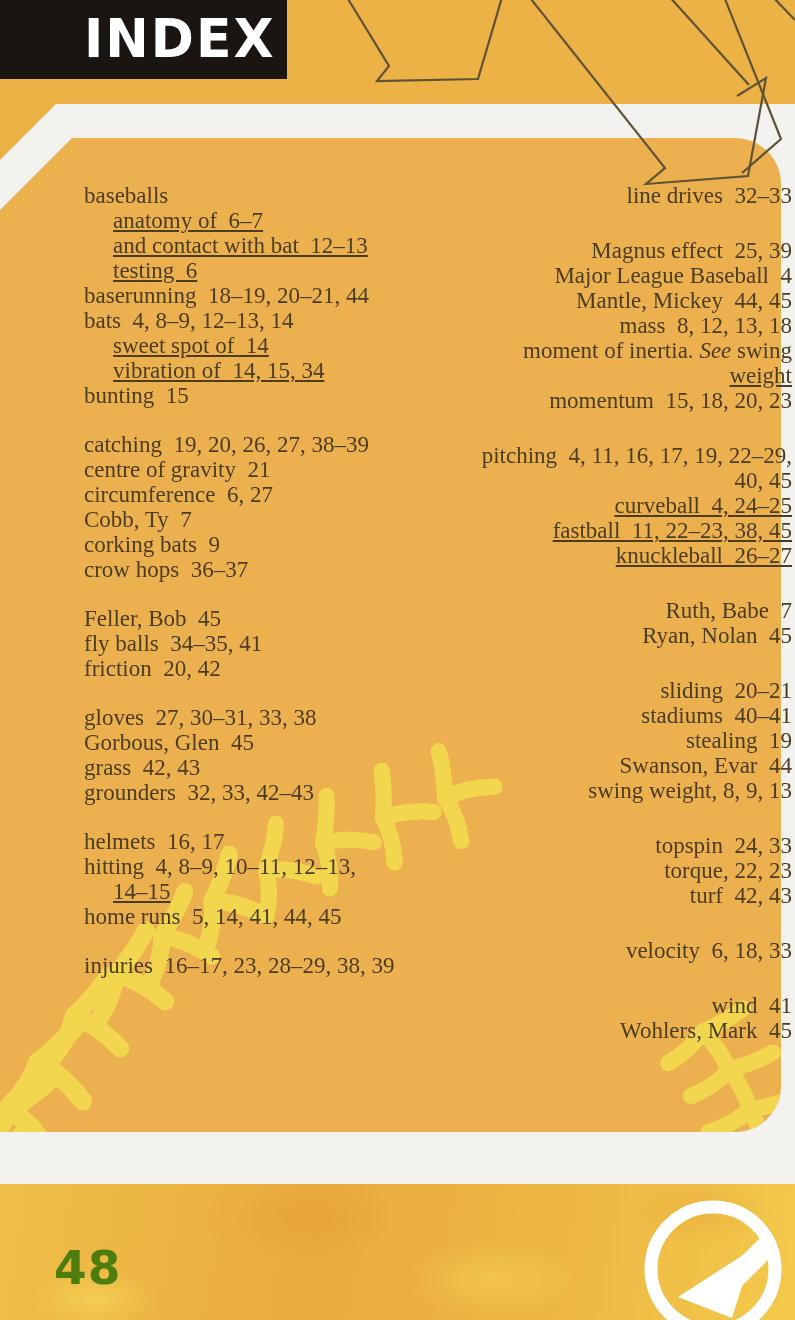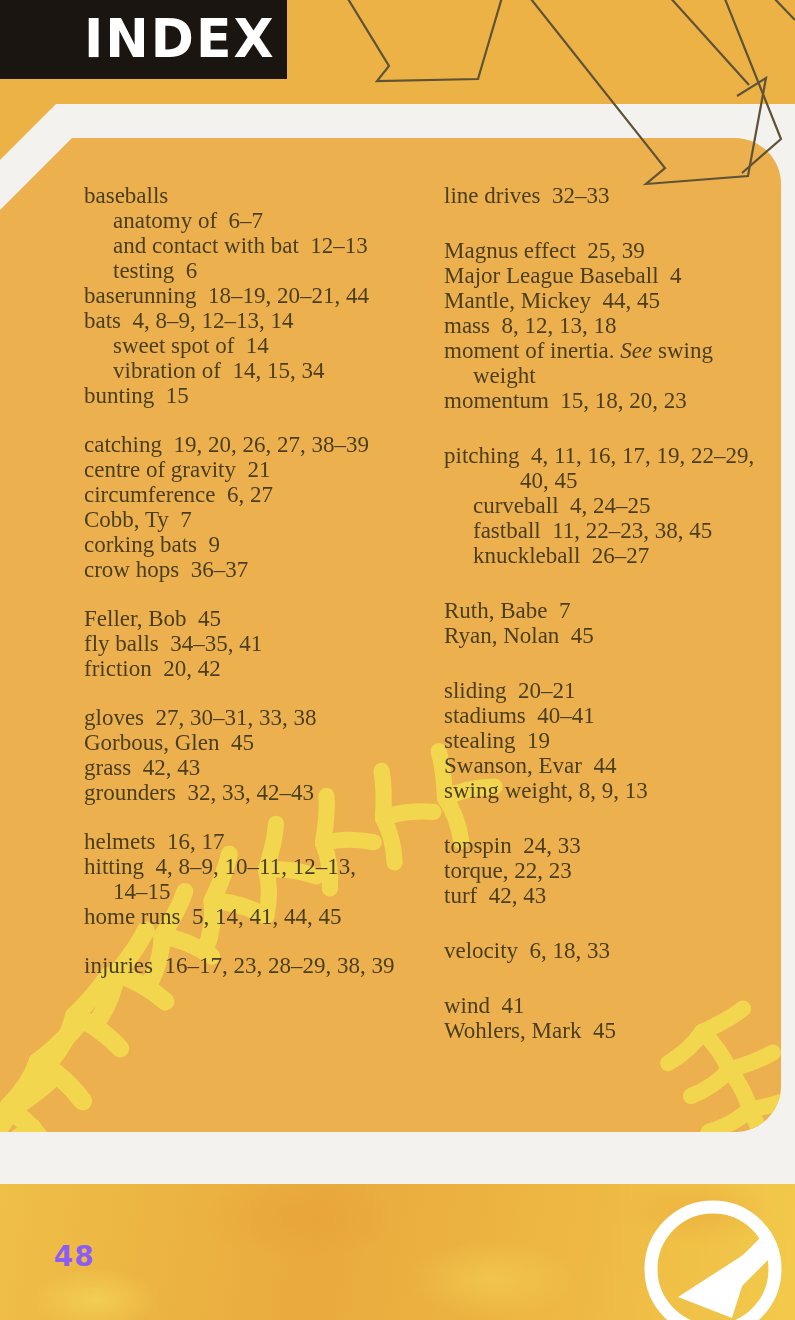--- a/index.html
+++ b/index.html
@@ -24,42 +24,42 @@
     transform:scaleY(1.02);transform-origin:top left;
   }
 
   
   .col{
     position:absolute;top:183px;z-index:3;
     font-size:23px;line-height:25px;color:#4a3e1e;
     white-space:pre-wrap;
   }
   .col-left{left:74px;width:366px;margin-left:10px;}
-  .col-right{left:444px;width:348px;}
+  .col-right{left:444px;width:348px;text-align:right;}
   .group{margin-bottom:24px;}
   .col-right .group{margin-bottom:30px;}
   .line{min-height:25px;}
-  .line.i1{padding-left:29px;}
+  .line.i1{padding-left:29px;text-decoration:underline;}
   .line.i2{padding-left:76px;}
   .it{font-style:italic;margin-top:46px;}
 
   
   .footer-strip{
     position:absolute;left:0;top:1184px;width:795px;height:136px;z-index:2;
     background:
       radial-gradient(90px 45px at 12% 85%, rgba(247,224,95,.55), rgba(247,224,95,0) 70%),
       radial-gradient(140px 60px at 38% 25%, rgba(231,158,52,.45), rgba(231,158,52,0) 72%),
       radial-gradient(120px 55px at 62% 70%, rgba(247,224,95,.40), rgba(247,224,95,0) 70%),
       radial-gradient(100px 50px at 88% 20%, rgba(233,164,56,.45), rgba(233,164,56,0) 72%),
       linear-gradient(100deg,#efbf47 0%,#e9aa3e 40%,#eeb843 72%,#f2ca4b 100%);
   }
   .page-number{
     position:absolute;left:54px;top:1240px;z-index:5;
     font-family:"DejaVu Sans", sans-serif;font-weight:bold;
-    font-size:28px;letter-spacing:1px;color:#8b5cf6;
+    font-size:47px;letter-spacing:1px;color:#4d7c0f;
   }
   .nav-icon{position:absolute;left:0;top:0;z-index:5;}
 </style>
 </head>
 <body>
 
 <div class="page">
 
   <svg class="bg-svg" width="795" height="1320" viewBox="0 0 795 1320" aria-hidden="true">
     <defs>

